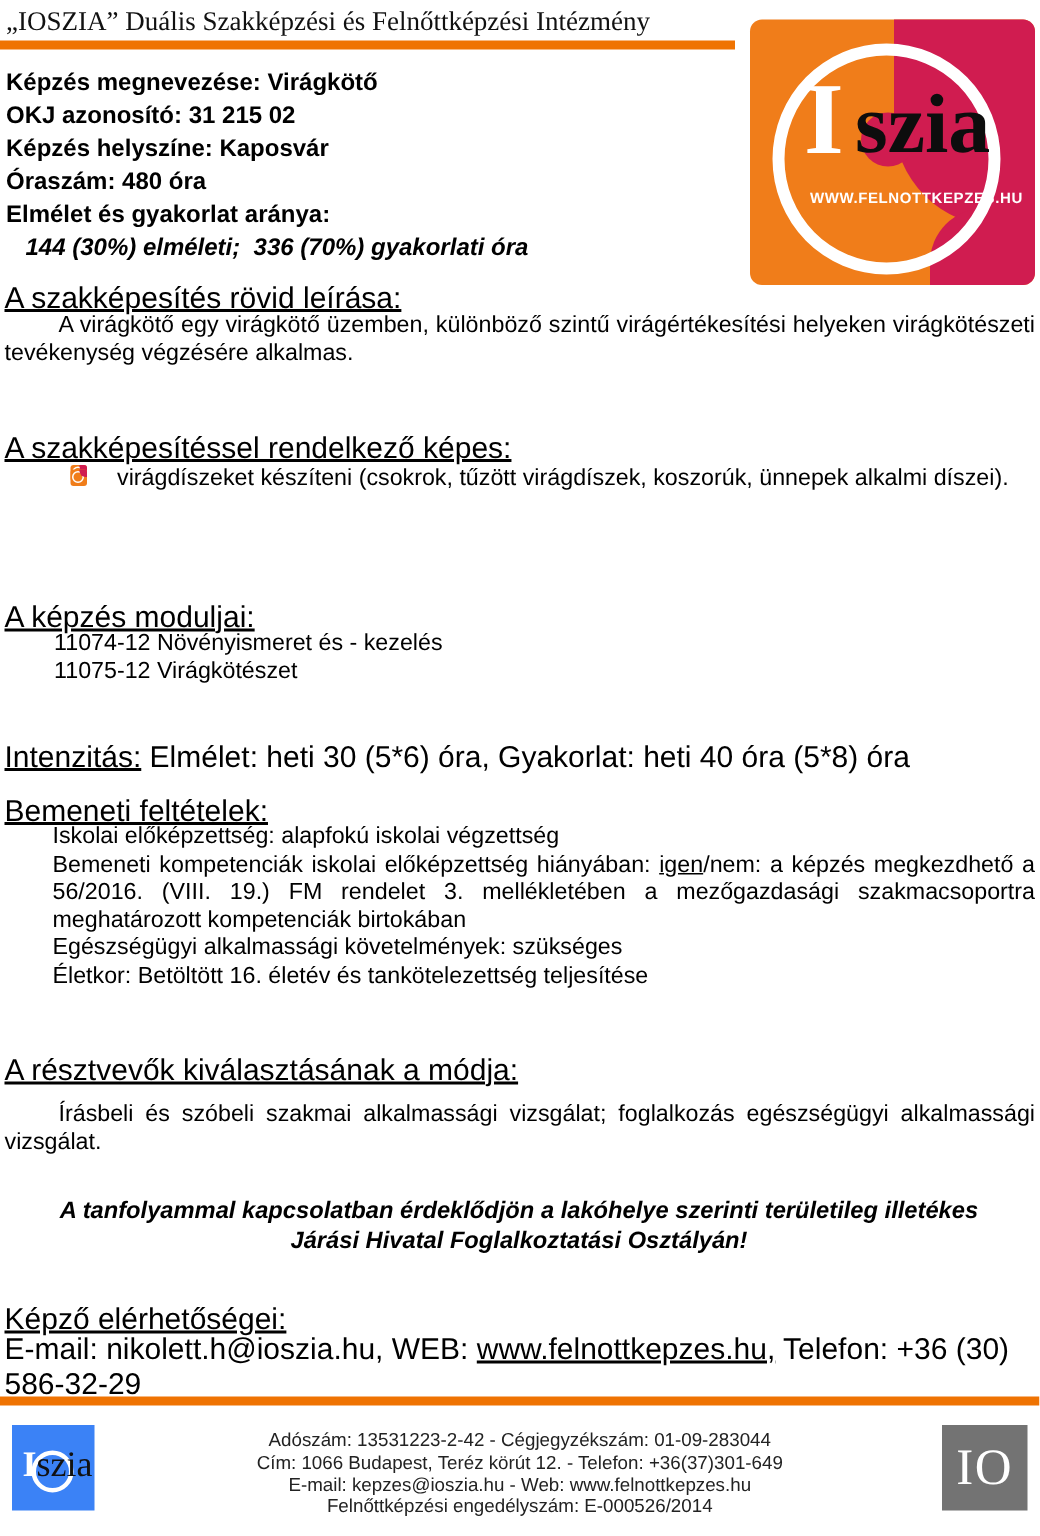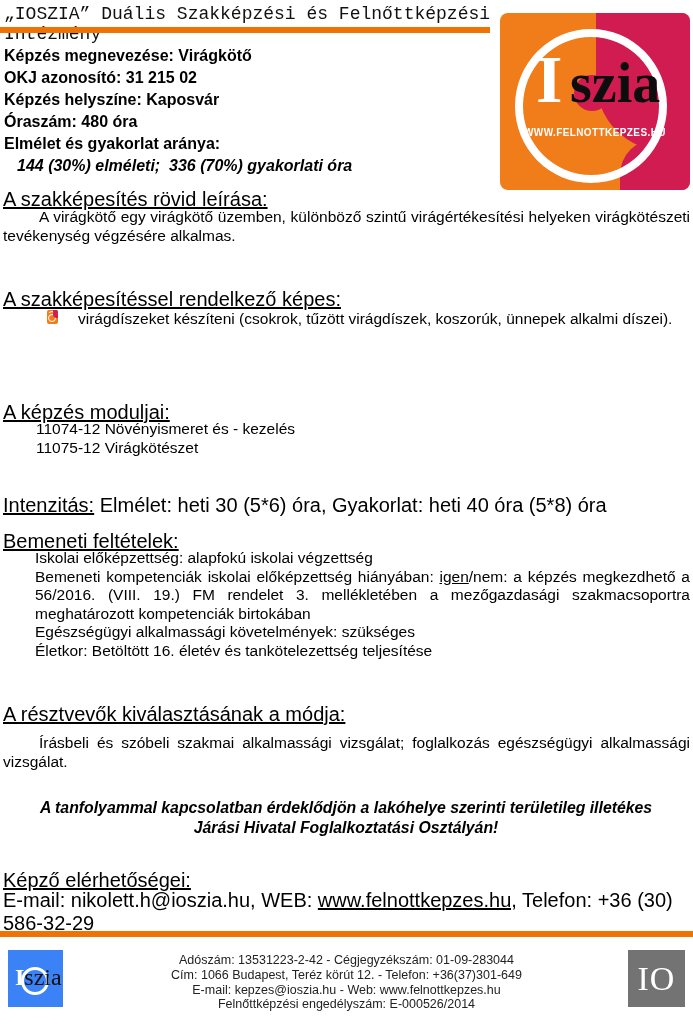--- a/index.html
+++ b/index.html
@@ -6,35 +6,35 @@
   body{
     width:693px;height:1024px;background:#ffffff;color:#000;
     font-family:"Liberation Sans","DejaVu Sans",sans-serif;
     position:relative;overflow:hidden;
   }
   .abs{position:absolute;}
 
   
   .doc-title{
     left:4px;top:4px;width:490px;
-    font-family:Liberation Mono, monospace;
+    font-family:Liberation Serif, serif;
     font-size:18px;color:#111;
   }
   .bar-top{left:0;top:27px;width:490px;height:6px;}
   .bar-bottom{left:0;top:931px;width:693px;height:6px;}
 
   
   .logo{left:500px;top:13px;width:190px;height:177px;border-radius:8px;overflow:hidden;}
   .logo-blob-right{position:absolute;left:96px;top:-12px;width:120px;height:150px;border-radius:0 0 0 70px;}
   .logo-blob-bottom{position:absolute;left:120px;top:126px;width:80px;height:60px;border-radius:36px 0 0 0;}
   .logo-ring{position:absolute;left:15px;top:16px;width:136px;height:138px;border:8px solid #fff;border-radius:50%;}
   .logo-odot{position:absolute;left:74px;top:62px;width:36px;height:36px;border-radius:50%;}
   .logo-i{position:absolute;left:36px;top:32px;font-family:"Liberation Serif","DejaVu Serif",serif;font-size:68px;font-weight:bold;color:#fff;line-height:1;}
   .logo-szia{position:absolute;left:70px;top:42px;font-family:"Liberation Serif","DejaVu Serif",serif;font-size:56px;font-weight:bold;color:#0d0d0d;line-height:1;}
-  .logo-site{position:absolute;left:24px;top:114px;font-size:10px;font-weight:bold;color:#fff;letter-spacing:.4px;}
+  .logo-site{position:absolute;left:40px;top:114px;font-size:10px;font-weight:bold;color:#fff;letter-spacing:.4px;}
 
   
   .info{left:4px;top:45px;width:490px;font-size:16px;font-weight:bold;line-height:22px;}
   .info .ratio{white-space:pre-wrap;padding-left:13px;font-style:italic;}
 
   
   .sec-head{font-size:20px;left:3px;}
   .sec-head .u{text-decoration:underline;}
   .para{left:3px;width:687px;font-size:15.5px;line-height:18.5px;text-align:justify;text-indent:36px;}
   .indent{left:36px;width:654px;font-size:15.5px;line-height:18.5px;}

